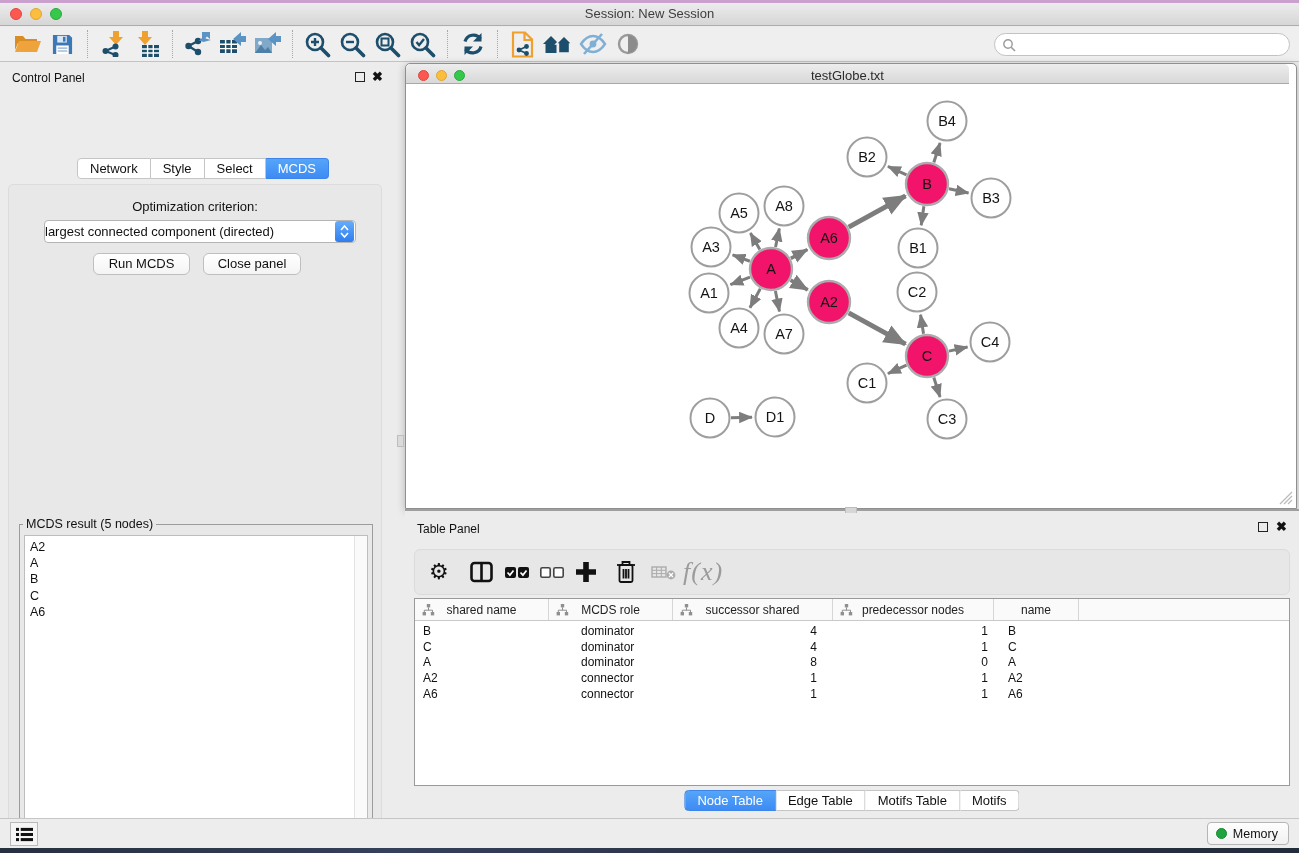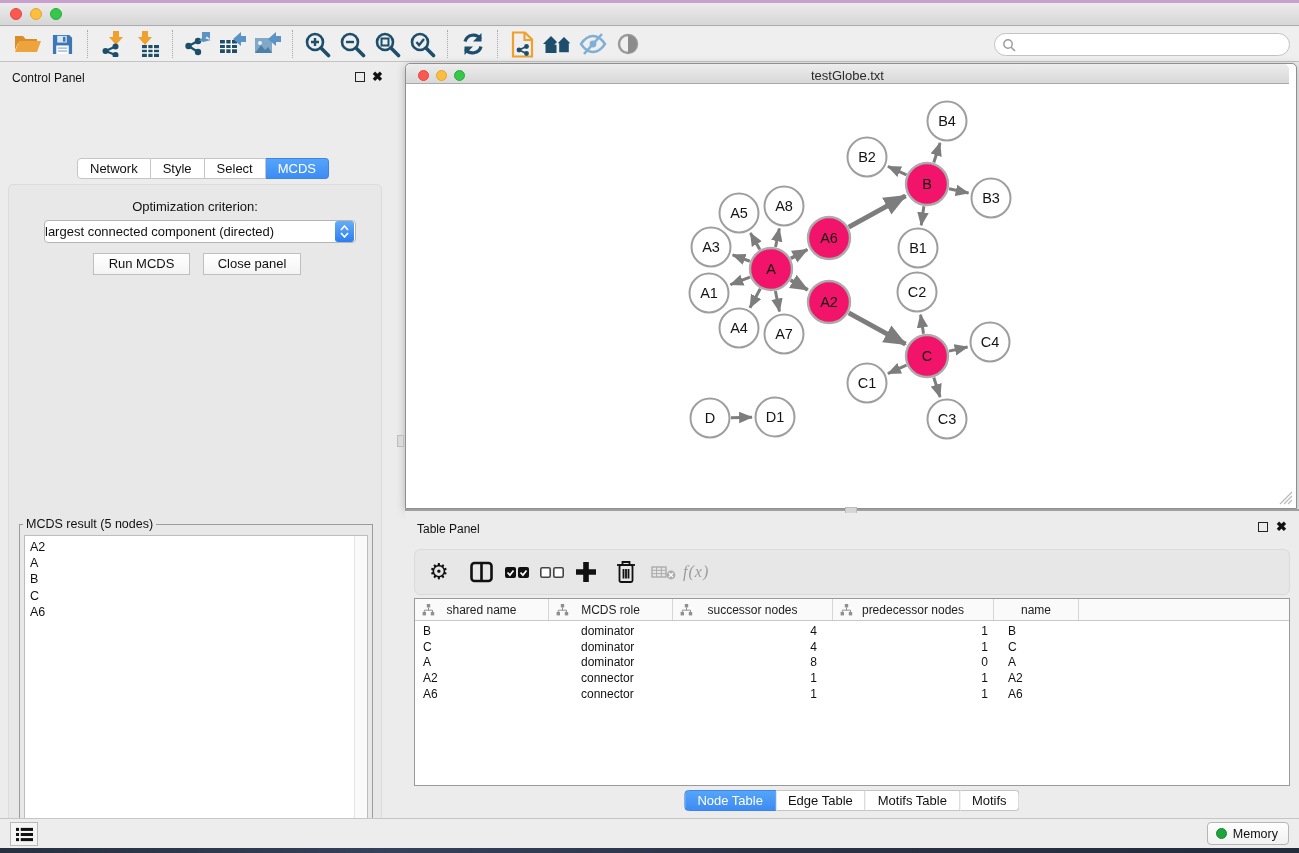--- a/index.html
+++ b/index.html
@@ -47,21 +47,21 @@
 
   .cp-content { position:absolute; left:8px; top:122px; width:374px; height:681px;
     background:#E8E8E8; border:1px solid #DCDCDC; border-radius:5px; }
   .opt-label { position:absolute; top:14px; left:0; right:0; text-align:center; font-size:13px; color:#111; }
   .opt-select { position:absolute; left:35px; top:35px; width:312px; height:23px; background:#fff;
     border:1px solid #B5B5B5; border-radius:4px; display:flex; align-items:center; }
   .opt-select .sel-text { flex:1; font-size:13px; padding-left:0; color:#111; white-space:nowrap; overflow:hidden; }
   .sel-stepper { width:19px; height:21px; border-radius:3px; margin-right:1px;
     background:linear-gradient(#66ADF9,#2E7DEF); display:flex; flex-direction:column; align-items:center; justify-content:center; gap:1px; }
   .cp-btn { position:absolute; top:68px; height:22px; background:linear-gradient(#FFFFFF,#F4F4F4);
-    border:1px solid #BFBFBF; border-radius:0; font-size:13px; color:#111; text-align:center; line-height:20px; }
+    border:1px solid #BFBFBF; border-radius:6px; font-size:13px; color:#111; text-align:center; line-height:20px; }
   .btn-run { left:84px; width:97px; }
   .btn-closepanel { left:194px; width:98px; }
 
   .mcds-fieldset { position:absolute; left:10px; right:8px; top:332px; height:339px;
     border:1px solid #9C9C9C; background:transparent; }
   .mcds-fieldset legend { font-size:12.5px; color:#111; margin-left:3px; padding:0 3px; }
   .mcds-list { position:absolute; left:4px; right:4px; top:4px; bottom:5px; background:#fff;
     border:1px solid #BDBDBD; overflow:hidden; padding-top:3px; }
   .mcds-scroll { position:absolute; right:0; top:0; bottom:0; width:13px; background:#FAFAFA; border-left:1px solid #E4E4E4; }
   .mcds-item { font-size:12.5px; line-height:16.2px; padding-left:5px; color:#111; }
@@ -82,21 +82,21 @@
   .hsplit { position:absolute; left:405px; top:509px; right:0; height:4px; background:#ECECEC; border-top:2px solid #9F9F9F; }
   .hsplit-handle { position:absolute; left:440px; top:-4px; width:12px; height:7px; background:#D6D6D6; border:1px solid #BDBDBD; }
 
   
   .table-panel { position:absolute; left:405px; top:513px; width:894px; height:305px; background:#ECECEC; }
   .tp-float { right:31px; top:9px; } .tp-close { right:12px; top:9px; }
   .tp-toolbar { position:absolute; left:9px; right:9px; top:36px; height:46px; background:#E7E7E7;
     border:1px solid #DBDBDB; border-radius:6px; }
   .tpi { position:absolute; top:50%; transform:translateY(-50%); display:flex; align-items:center; justify-content:center; }
   .gear-glyph { font-size:22px; color:#111; line-height:22px; }
-  .fx-glyph { font-family:"Liberation Serif",serif; font-style:italic; font-size:16px; color:#9B9B9B; letter-spacing:1px; }
+  .fx-glyph { font-family:"Liberation Serif",serif; font-style:italic; font-size:26px; color:#9B9B9B; letter-spacing:1px; }
 
   .node-table { position:absolute; left:9px; right:9px; top:85px; height:188px; background:#fff; border:1px solid #9A9A9A; }
   .thead { display:flex; height:22px; background:#FAFAFA; border-bottom:1px solid #C9C9C9; }
   .thcell { position:relative; display:flex; align-items:center; justify-content:center;
     font-size:12px; color:#222; border-right:1px solid #D6D6D6; }
   .thcell .tree-ic { position:absolute; left:7px; top:5px; }
   .c0 { width:134px; } .c1 { width:124px; } .c2 { width:160px; } .c3 { width:161px; } .c4 { width:85px; } .cfill { flex:1; border-right:none !important; }
   .trow { display:flex; height:15.7px; align-items:center; }
   .tcell { font-size:12px; color:#111; overflow:hidden; white-space:nowrap; }
   .trow .c0 { padding-left:8px; }
@@ -123,20 +123,21 @@
 <body>
 
 <div class="desktop-top"></div>
 
 <div class="titlebar">
   <div class="traffic">
     <div class="light red"></div>
     <div class="light yellow"></div>
     <div class="light green"></div>
   </div>
+  <div class="title">Session: New Session</div>
 </div>
 
 <div class="toolbar">
   <div class="tb-btn">
     <svg width="28" height="24" viewBox="0 0 28 24">
         <path fill="#D88D25" d="M1 4h8l2.5 3H23v4H4L1 18z"></path>
         <path fill="#EFA33C" d="M5 9h22l-4 11H1z"></path>
       </svg>
   </div>
   <div class="tb-btn">
@@ -525,21 +526,21 @@
       </div>
       <div class="thcell c2">
         <svg class="tree-ic" width="13" height="12" viewBox="0 0 13 12">
             <g fill="#8F8F8F">
               <rect x="4.8" y="0" width="3.4" height="3.4"></rect>
               <rect x="0.6" y="8" width="3.4" height="3.4"></rect>
               <rect x="8.8" y="8" width="3.4" height="3.4"></rect>
             </g>
             <path stroke="#8F8F8F" fill="none" stroke-width="1" d="M6.5 3.4v2.8M2.3 8V6.2h8.2V8"></path>
           </svg>
-        <span>successor nodes</span>
+        <span>successor shared</span>
       </div>
       <div class="thcell c3">
         <svg class="tree-ic" width="13" height="12" viewBox="0 0 13 12">
             <g fill="#8F8F8F">
               <rect x="4.8" y="0" width="3.4" height="3.4"></rect>
               <rect x="0.6" y="8" width="3.4" height="3.4"></rect>
               <rect x="8.8" y="8" width="3.4" height="3.4"></rect>
             </g>
             <path stroke="#8F8F8F" fill="none" stroke-width="1" d="M6.5 3.4v2.8M2.3 8V6.2h8.2V8"></path>
           </svg>

